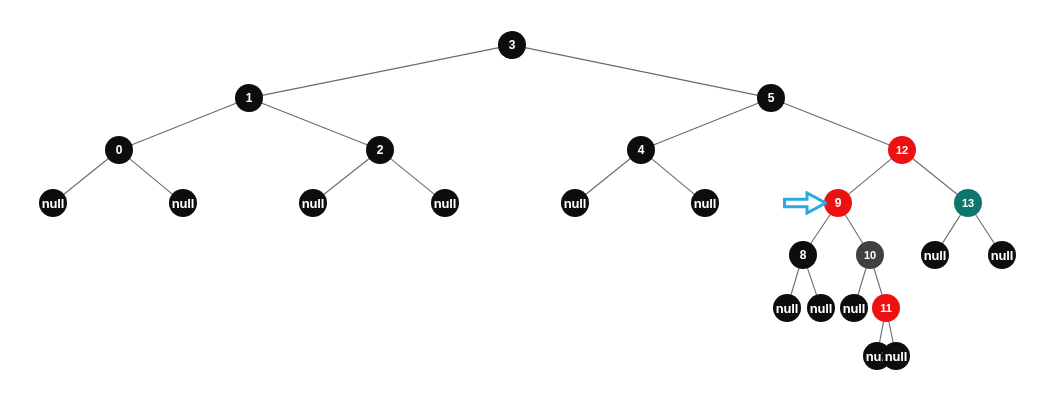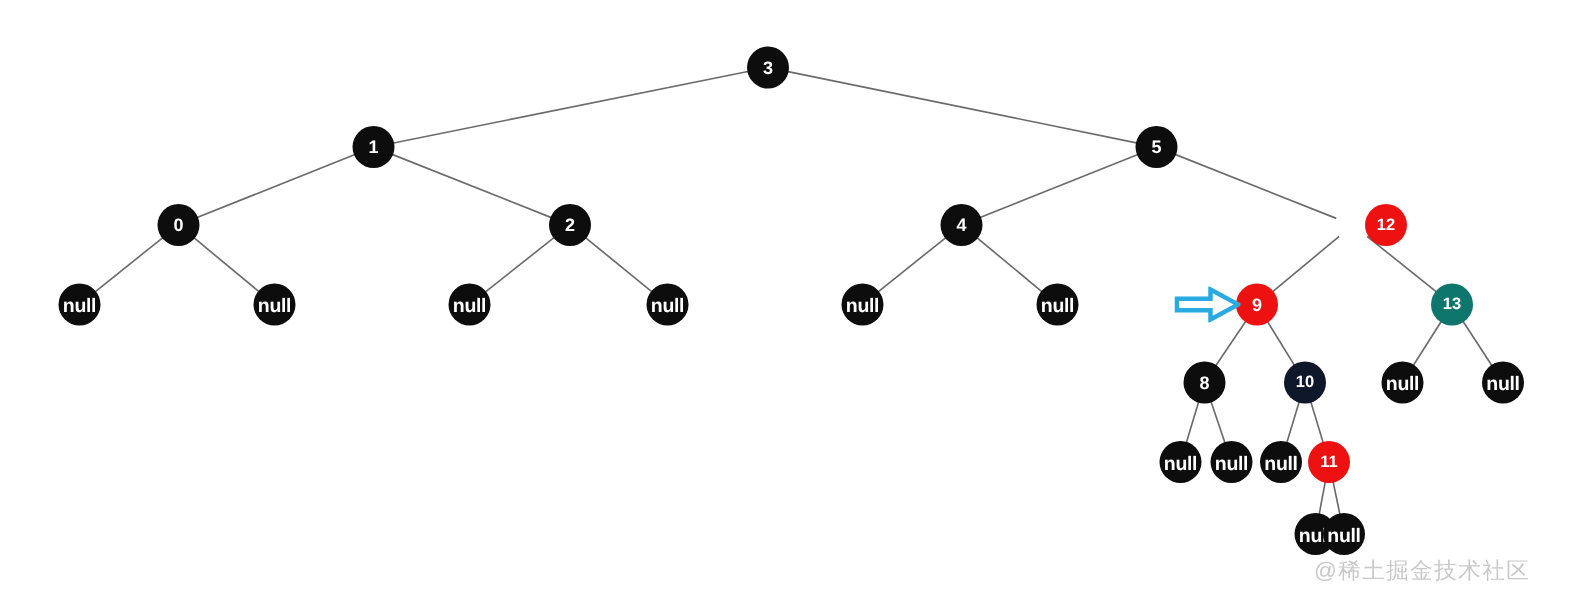--- a/index.html
+++ b/index.html
@@ -115,21 +115,21 @@
       </div>
       <div class="node black value" style="left: 105px; top: 136px; width: 28px; height: 28px; background: rgb(13, 13, 13);">
         <span class="lbl" style="color: rgb(255, 255, 255);">0</span>
       </div>
       <div class="node black value" style="left: 366px; top: 136px; width: 28px; height: 28px; background: rgb(13, 13, 13);">
         <span class="lbl" style="color: rgb(255, 255, 255);">2</span>
       </div>
       <div class="node black value" style="left: 627px; top: 136px; width: 28px; height: 28px; background: rgb(13, 13, 13);">
         <span class="lbl" style="color: rgb(255, 255, 255);">4</span>
       </div>
-      <div class="node red value wide" style="left: 888px; top: 136px; width: 28px; height: 28px; background: rgb(238, 17, 17); margin-left: 22px;">
+      <div class="node red value wide" style="left: 888px; top: 136px; width: 28px; height: 28px; background: rgb(238, 17, 17);">
         <span class="lbl" style="color: rgb(255, 255, 255);">12</span>
       </div>
       <div class="node black nil" style="left: 39px; top: 189px; width: 28px; height: 28px; background: rgb(13, 13, 13);">
         <span class="lbl" style="color: rgb(255, 255, 255);">null</span>
       </div>
       <div class="node black nil" style="left: 169px; top: 189px; width: 28px; height: 28px; background: rgb(13, 13, 13);">
         <span class="lbl" style="color: rgb(255, 255, 255);">null</span>
       </div>
       <div class="node black nil" style="left: 299px; top: 189px; width: 28px; height: 28px; background: rgb(13, 13, 13);">
         <span class="lbl" style="color: rgb(255, 255, 255);">null</span>
@@ -145,21 +145,21 @@
       </div>
       <div class="node red value" style="left: 824px; top: 189px; width: 28px; height: 28px; background: rgb(238, 17, 17);">
         <span class="lbl" style="color: rgb(255, 255, 255);">9</span>
       </div>
       <div class="node black value wide" style="left: 954px; top: 189px; width: 28px; height: 28px; background: #0f766e;">
         <span class="lbl" style="color: rgb(255, 255, 255);">13</span>
       </div>
       <div class="node black value" style="left: 789px; top: 241px; width: 28px; height: 28px; background: rgb(13, 13, 13);">
         <span class="lbl" style="color: rgb(255, 255, 255);">8</span>
       </div>
-      <div class="node black value wide" style="left: 856px; top: 241px; width: 28px; height: 28px; background: #0f172a;">
+      <div class="node black value wide" style="left: 856px; top: 241px; width: 28px; height: 28px; background: #404040;">
         <span class="lbl" style="color: rgb(255, 255, 255);">10</span>
       </div>
       <div class="node black nil" style="left: 921px; top: 241px; width: 28px; height: 28px; background: rgb(13, 13, 13);">
         <span class="lbl" style="color: rgb(255, 255, 255);">null</span>
       </div>
       <div class="node black nil" style="left: 988px; top: 241px; width: 28px; height: 28px; background: rgb(13, 13, 13);">
         <span class="lbl" style="color: rgb(255, 255, 255);">null</span>
       </div>
       <div class="node black nil" style="left: 773px; top: 294px; width: 28px; height: 28px; background: rgb(13, 13, 13);">
         <span class="lbl" style="color: rgb(255, 255, 255);">null</span>
@@ -178,15 +178,14 @@
       </div>
       <div class="node black nil" style="left: 882px; top: 342px; width: 28px; height: 28px; background: rgb(13, 13, 13);">
         <span class="lbl" style="color: rgb(255, 255, 255);">null</span>
       </div>
     </div>
 
   <svg id="arrow-marker" width="44" height="24" viewBox="0 0 44 24" style="left: 783px; top: 191px;">
     <path d="M1.5 8.2 L24 8.2 L24 2 L42.5 12 L24 22 L24 15.8 L1.5 15.8 Z" fill="#ffffff" stroke="#29abe2" stroke-width="3" stroke-linejoin="miter"></path>
   </svg>
 
-  <div id="watermark" style="left: 876px; top: 371px; color: rgb(201, 201, 201);">@稀土掘金技术社区</div>
 
 </div>
 
 </body></html>

